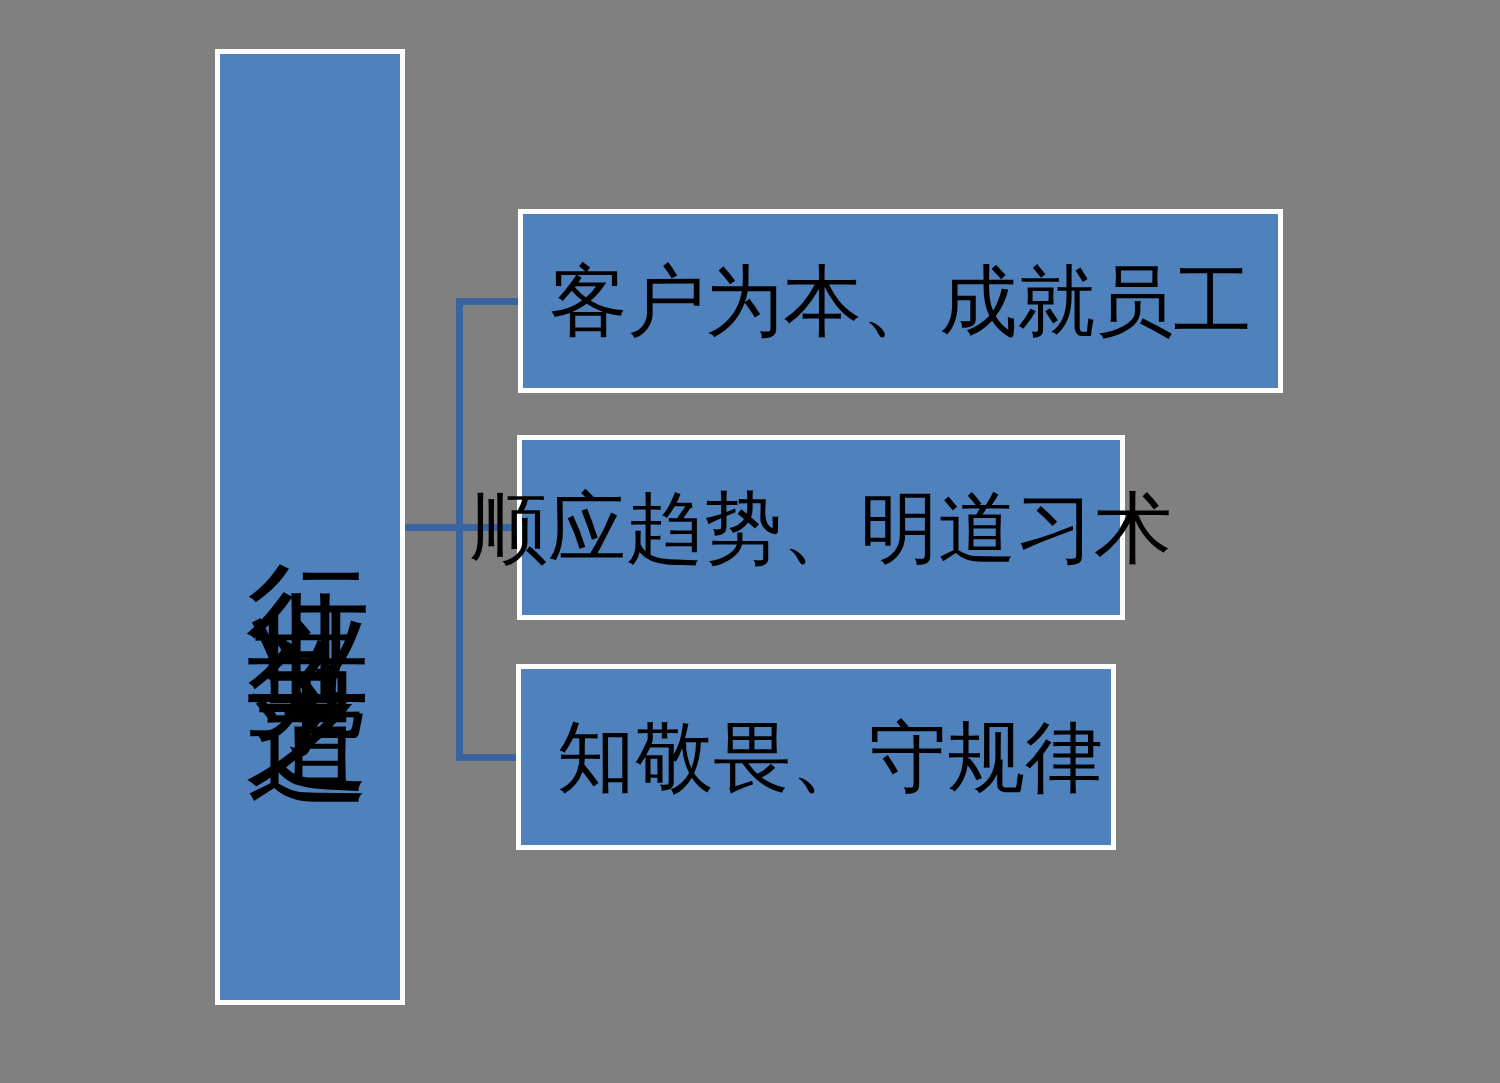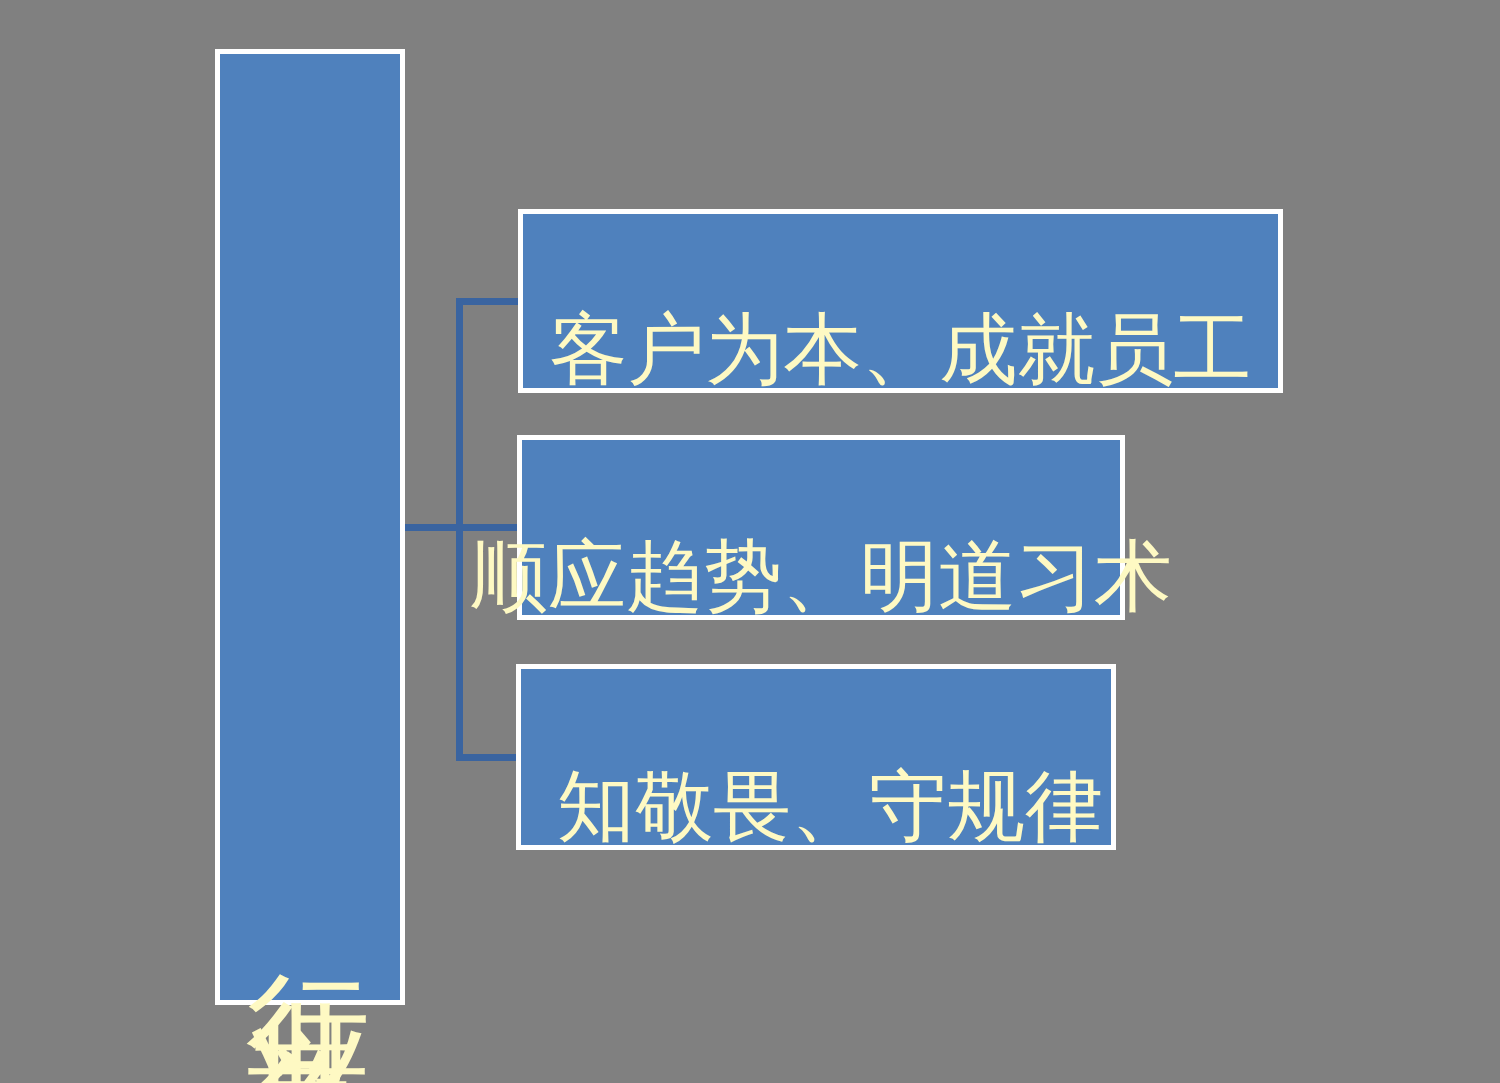--- a/index.html
+++ b/index.html
@@ -14,23 +14,23 @@
     height: 1083px;
     background: #808080;
     overflow: hidden;
   }
   .node {
     position: absolute;
     background: #4F81BD;
     border: 5px solid #FFFFFF;
     box-sizing: border-box;
     display: flex;
-    align-items: flex-end;
+    align-items: center;
     justify-content: center;
-    color: #fef9c3;
+    color: #000000;
   }
   .root-node {
     left: 215px;
     top: 49px;
     width: 190px;
     height: 956px;
   }
   .root-node .vtext {
     writing-mode: vertical-rl;
     text-orientation: upright;

